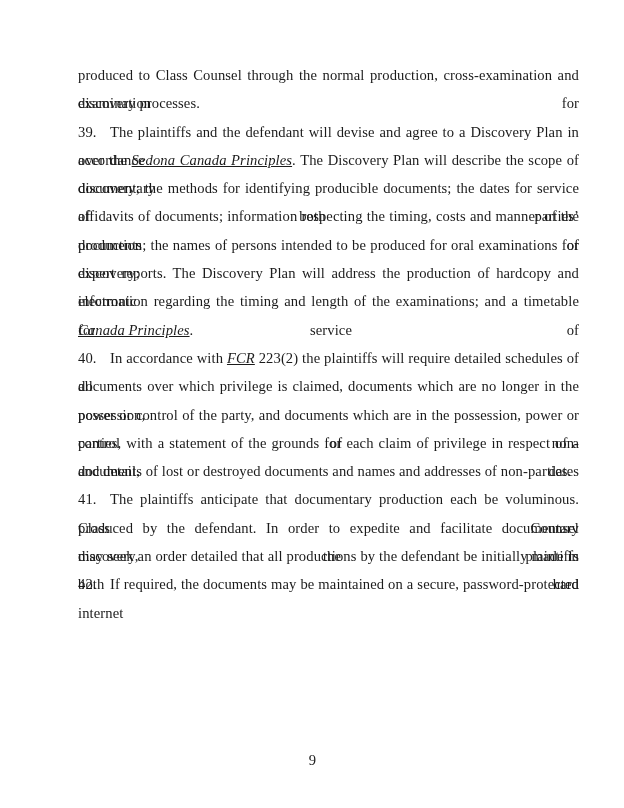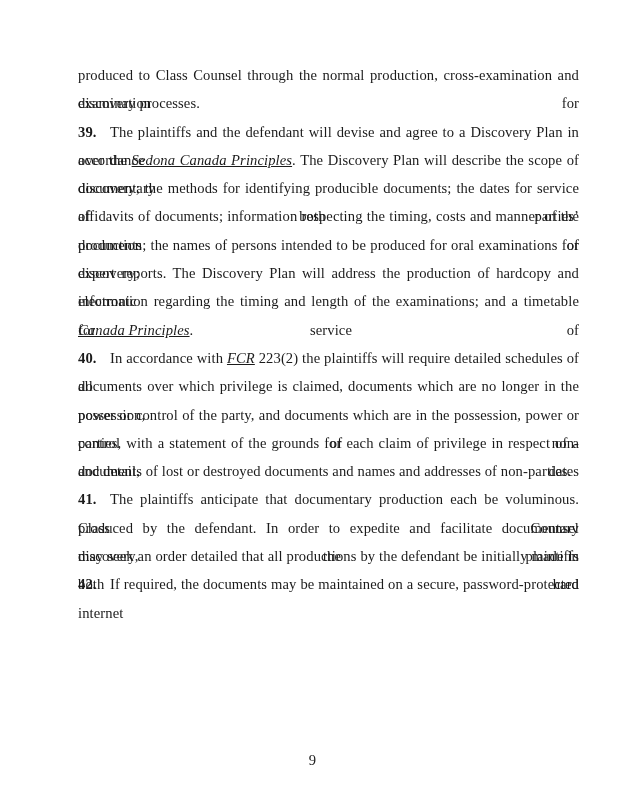--- a/index.html
+++ b/index.html
@@ -29,21 +29,20 @@
     height: 28.3px;
     overflow: visible;
     white-space: normal;
   }
   .line.endpara {
     text-align-last: left;
   }
   .para-num {
     display: inline-block;
     width: 32px;
-    font-weight: bold;
   }
   .italic { font-style: italic; text-decoration: underline; }
   .page-number {
     position: absolute;
     left: 62px; top: 750px; width: 501px;
     text-align: center;
     font-size: 14.6px;
     line-height: 20px;
     color: #1b1b1b;
   }

